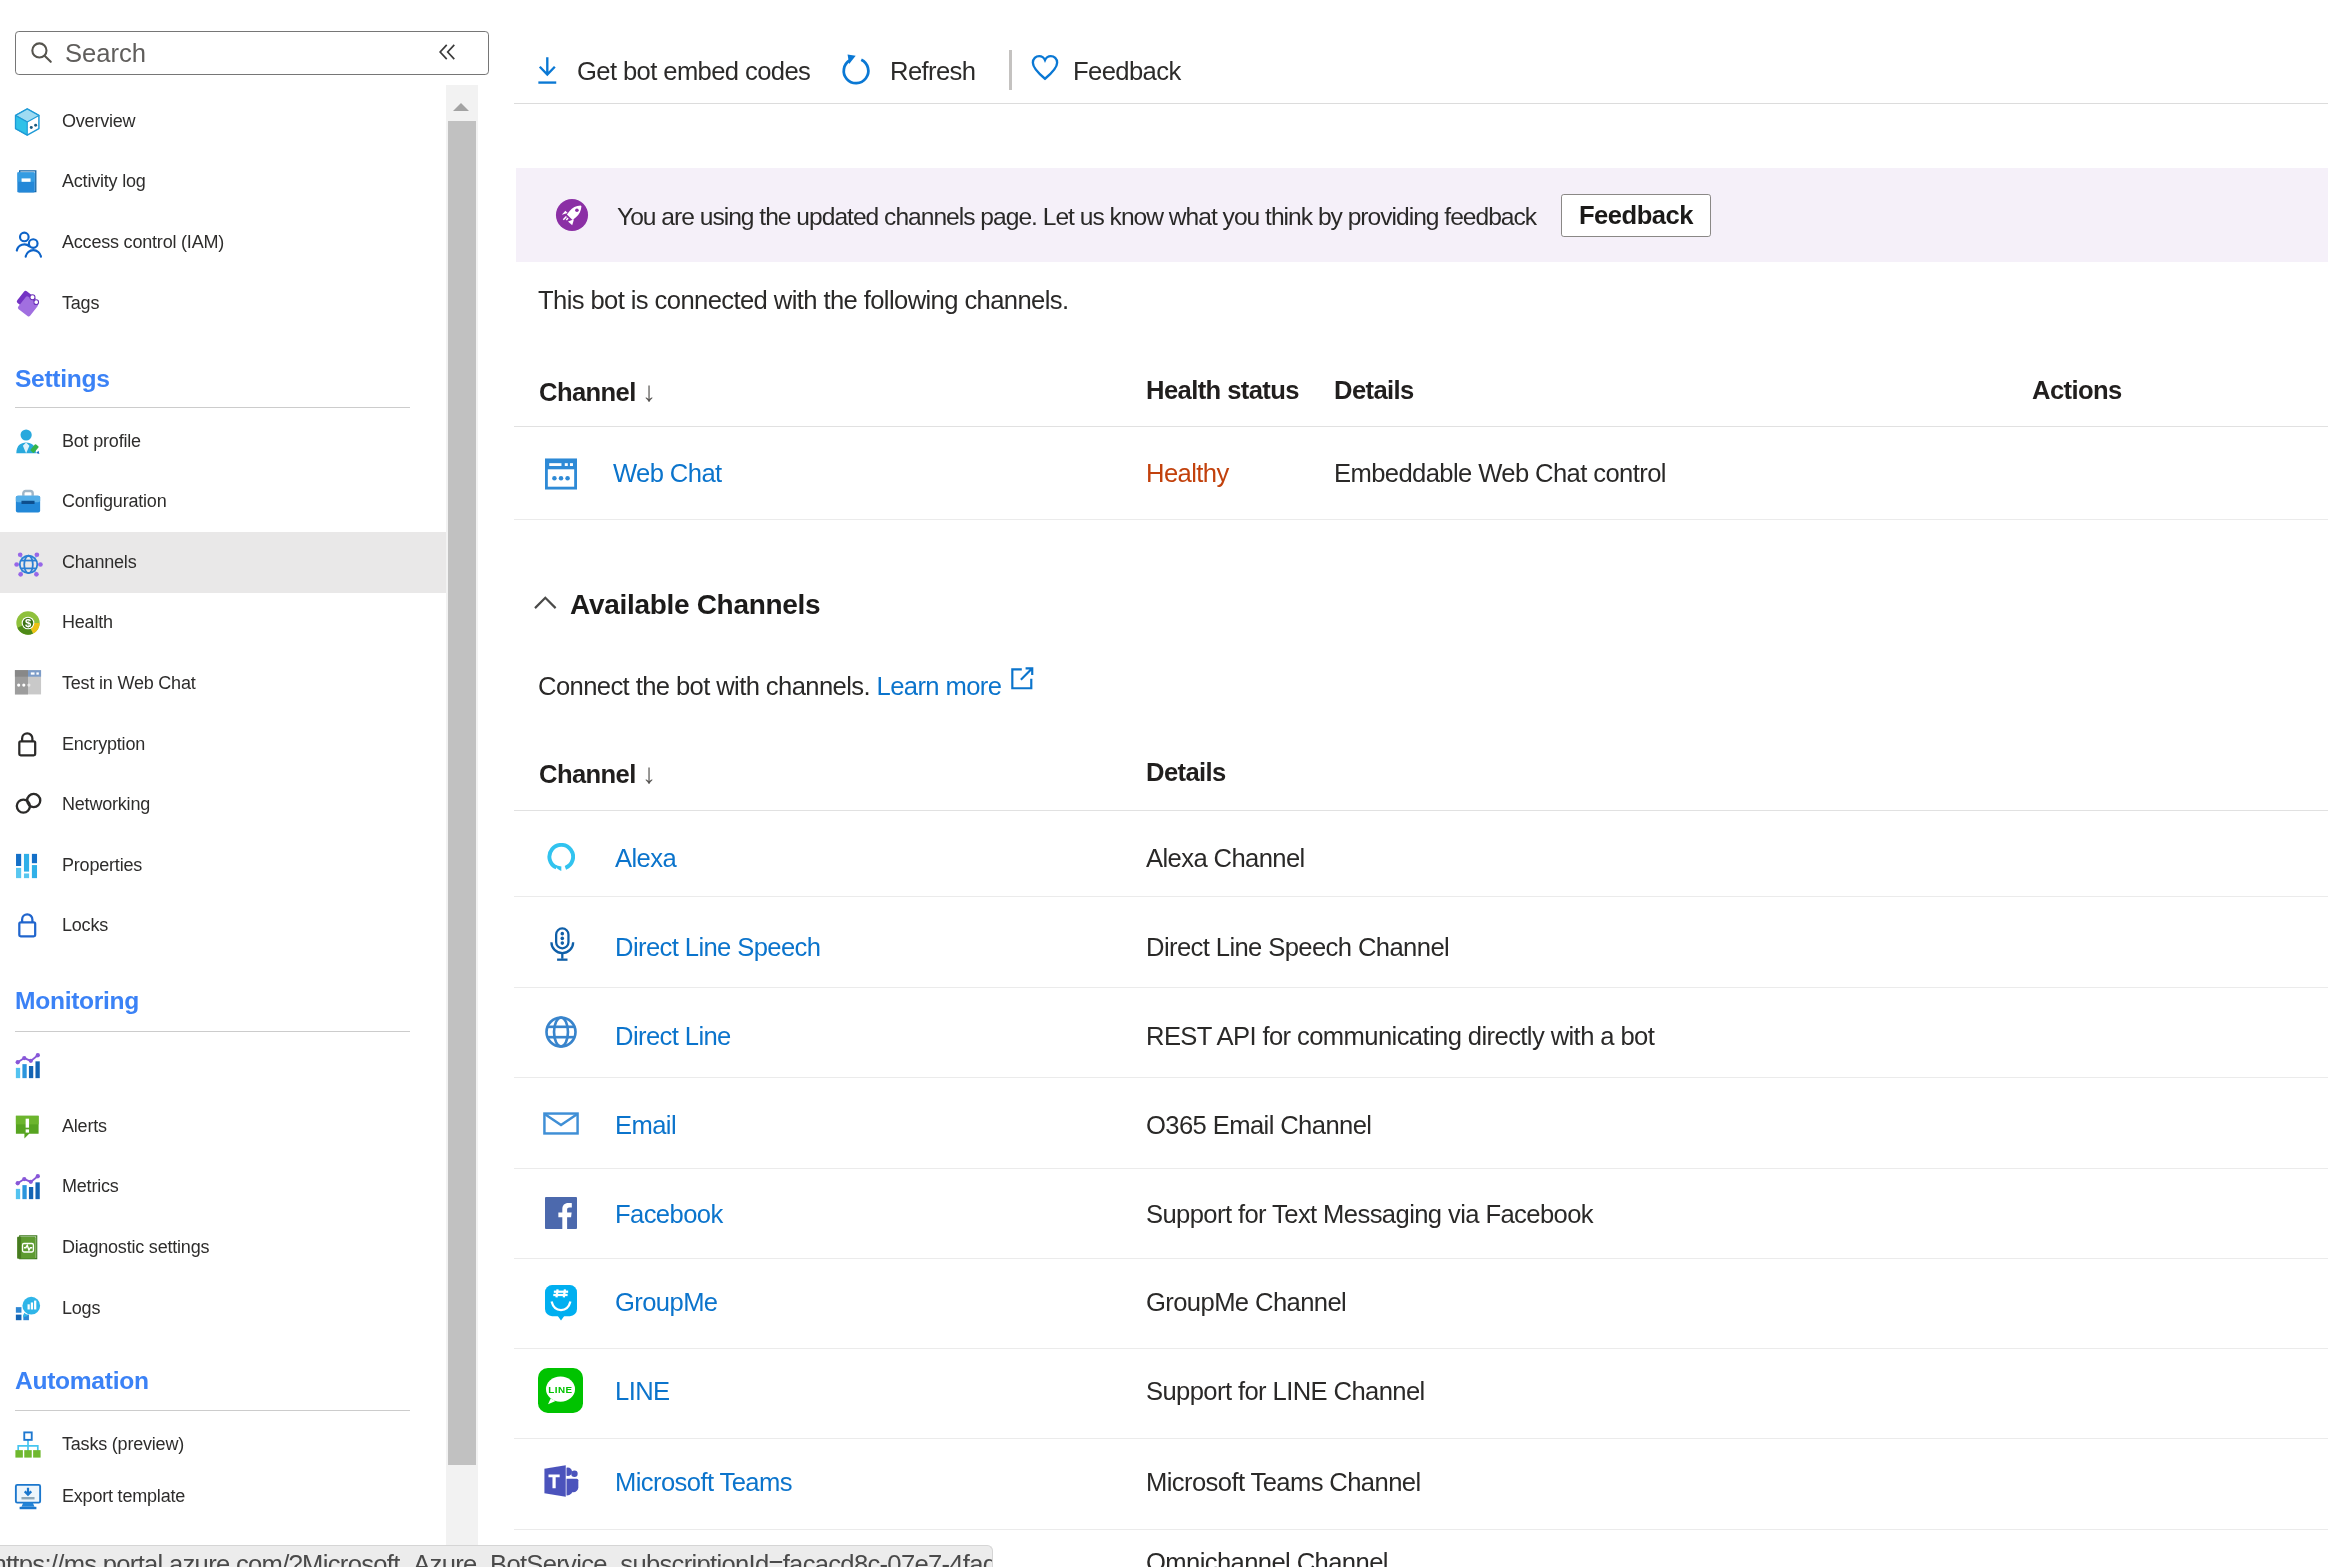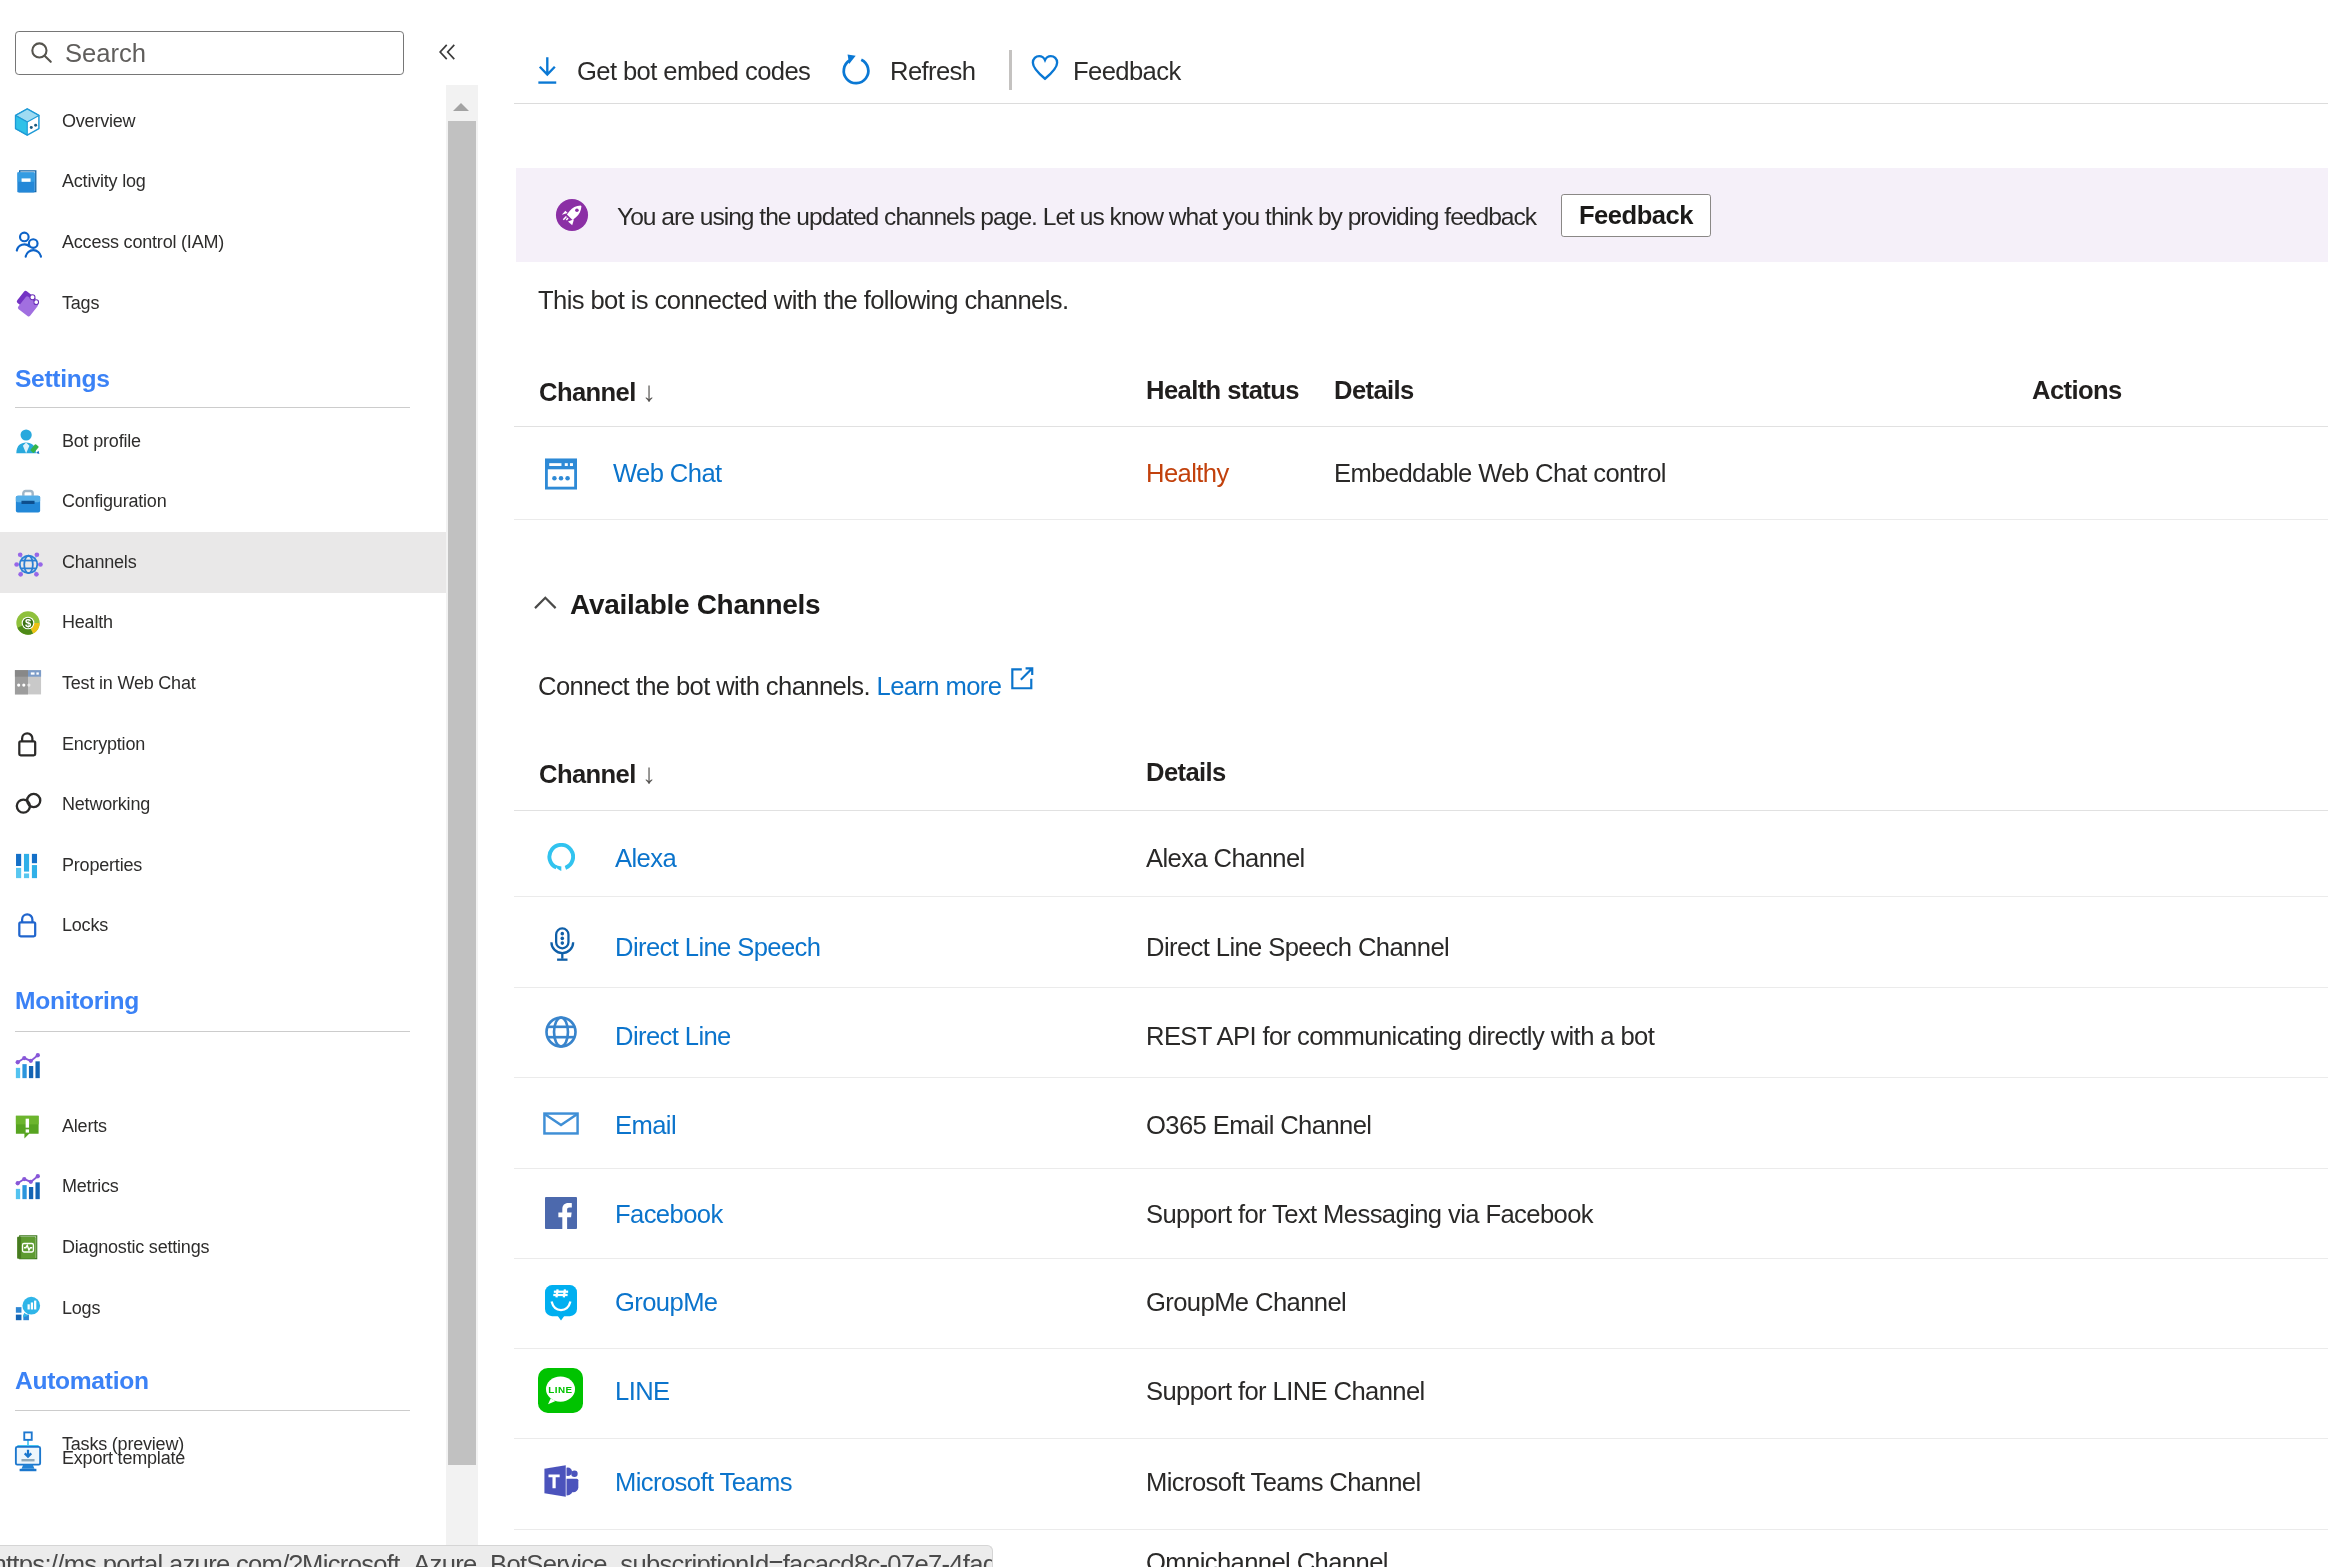--- a/index.html
+++ b/index.html
@@ -17,21 +17,21 @@
 .txt { position:absolute; font-size:25.6px; letter-spacing:-0.6px; color:#2a2928; white-space:nowrap; }
 .bold { font-weight:bold; color:#211f1e; }
 #tooltip { position:absolute; left:0; top:1545px; width:993px; height:22px;
   background:#ececec; border:0.9px solid #d5d5d5; border-bottom:none; border-left:none;
   border-top-right-radius:5.7px; overflow:hidden; z-index:50; }
 #tooltip div { position:absolute; left:-7.6px; top:3.8px; font-size:25.6px; color:#4a4a4a;
   letter-spacing:-0.7px; white-space:nowrap; }
 </style>
 </head>
 <body>
-<div class="abs" style="left:15px; top:31px; width:389px; height:44px; border:1.9px solid #767676; border-radius:3.8px;">
+<div class="abs" style="left:15px; top:31px; width:474px; height:44px; border:1.9px solid #767676; border-radius:3.8px;">
 <svg width="24.6" height="24.6" viewBox="0 0 26 26" style="position:absolute;left:13.2px;top:8.5px;">
 <circle cx="11" cy="10" r="7.5" fill="none" stroke="#56544e" stroke-width="2.2"></circle>
 <line x1="16.5" y1="15.5" x2="23" y2="22" stroke="#56544e" stroke-width="2.2" stroke-linecap="round"></line>
 </svg>
 <div class="abs" style="left:49px; top:6.6px; font-size:25.6px; color:#605e5c;">Search</div>
 </div>
 <svg width="17" height="16" viewBox="0 0 18 17" style="position:absolute;left:439px;top:44px;">
 <path d="M8.2 1 L1.2 8.5 L8.2 16" fill="none" stroke="#3b3b3b" stroke-width="1.8"></path>
 <path d="M16.2 1 L9.2 8.5 L16.2 16" fill="none" stroke="#3b3b3b" stroke-width="1.8"></path>
 </svg>
@@ -248,21 +248,21 @@
 <line x1="15" y1="8" x2="15" y2="22"></line>
 <path d="M4.5 22 V16 H25.5 V22"></path>
 </g>
 <rect x="11" y="1.5" width="8" height="8" fill="#fff" stroke="#1e78d0" stroke-width="2"></rect>
 <rect x="1.5" y="20.5" width="8" height="8" fill="#6fb82e"></rect>
 <rect x="11" y="20.5" width="8" height="8" fill="#6fb82e"></rect>
 <rect x="20.5" y="20.5" width="8" height="8" fill="#6fb82e"></rect>
 </svg>
     <div class="t">Tasks (preview)</div>
   </div>
-<div class="mrow" style="top:1428px;">
+<div class="mrow" style="top:1466px;">
     <svg width="28" height="28" viewBox="0 0 30 30">
 <rect x="2" y="2" width="26" height="19" rx="1.5" fill="#eef6fc" stroke="#1b77cd" stroke-width="2"></rect>
 <polygon points="10,21 20,21 22,25.5 8,25.5" fill="#2283d6"></polygon>
 <rect x="6" y="25.5" width="18" height="2.6" fill="#1b77cd"></rect>
 <path d="M15 5 v7 M11.5 9 l3.5 3.5 l3.5 -3.5" fill="none" stroke="#1b77cd" stroke-width="2.4"></path>
 <rect x="8" y="15" width="14" height="2.6" fill="#8fa8b8"></rect>
 </svg>
     <div class="t">Export template</div>
   </div>
 <div class="abs" style="left:446px; top:85px; width:32px; height:1482px; background:#f2f2f2;"></div>

